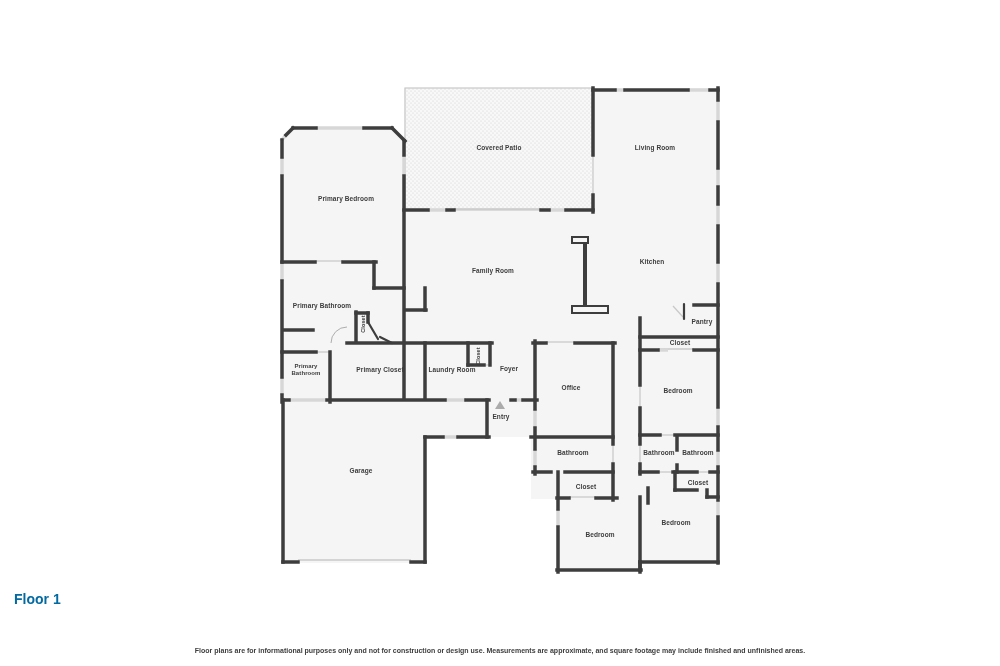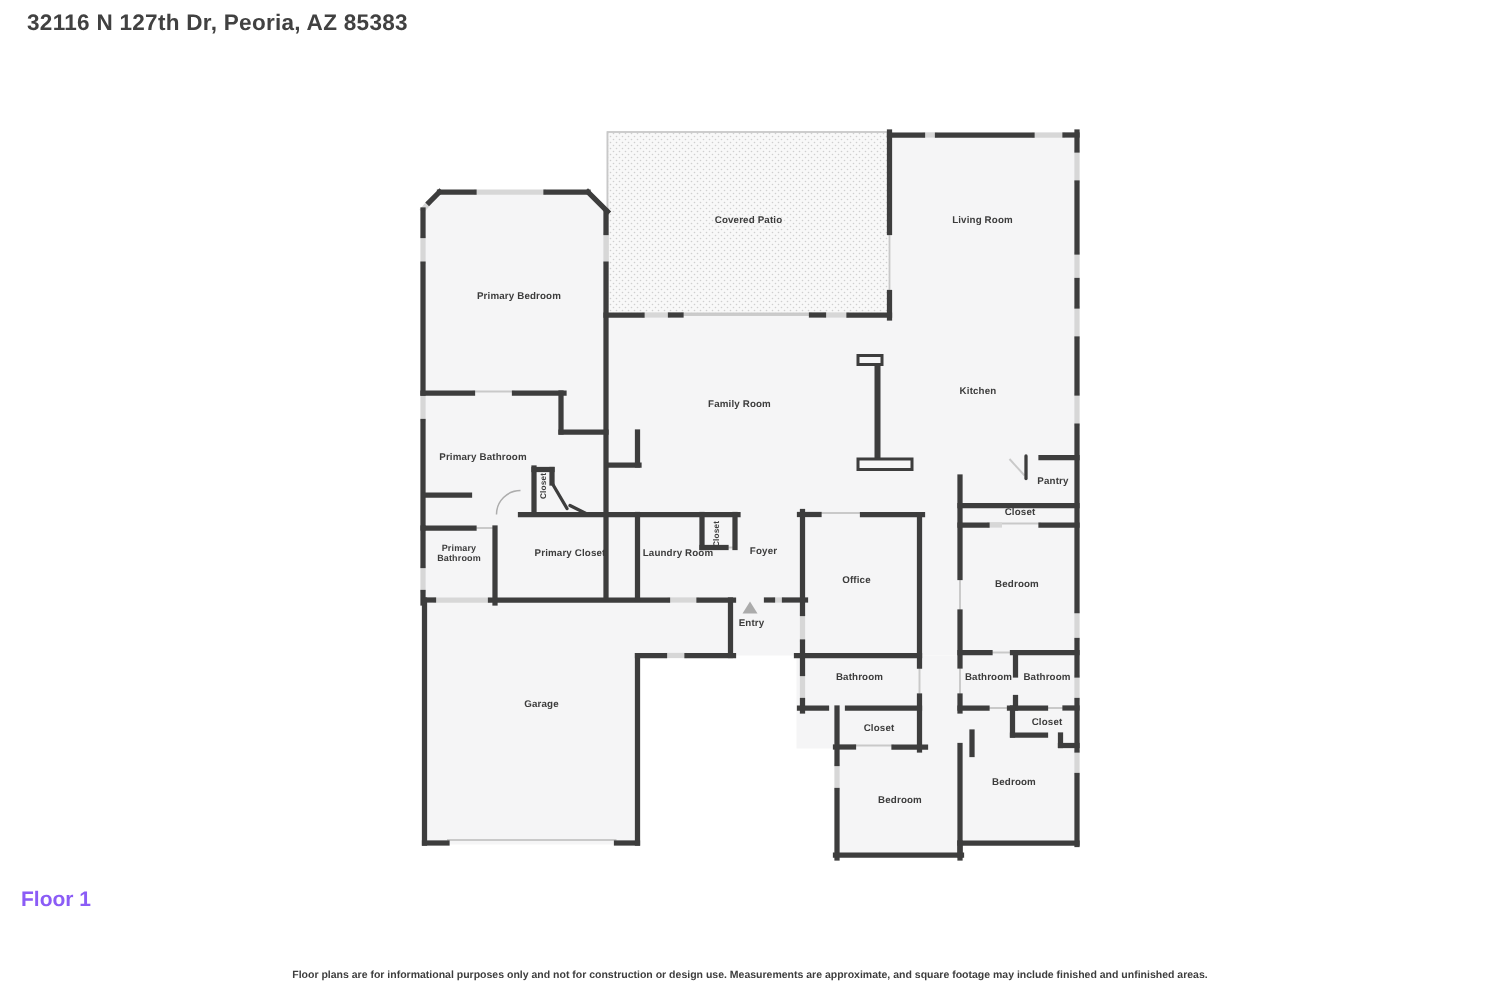--- a/index.html
+++ b/index.html
@@ -1,37 +1,36 @@
 <!DOCTYPE html>
 <html><head>
 <meta charset="utf-8">
 <style>
   html,body{margin:0;padding:0;background:#ffffff;}
   body{font-family:"Liberation Sans", sans-serif;}
   .stage{position:relative;width:1000px;height:666px;background:#ffffff;overflow:hidden;}
   .addr-title{position:absolute;left:18px;top:7px;font-size:15px;font-weight:700;color:#414141;letter-spacing:.2px;}
-  .floor-label{position:absolute;left:14px;top:591px;font-size:14px;font-weight:700;color:#8b5cf6;}
+  .floor-label{position:absolute;left:14px;top:591px;font-size:14px;font-weight:700;color:#0369a1;}
   .disclaimer{position:absolute;left:0;top:647px;width:100%;text-align:center;font-size:7px;font-weight:600;color:#3d3d3d;}
   .plan{position:absolute;left:0;top:0;width:1000px;height:666px;}
   .room-label{position:absolute;transform:translate(-50%,-50%);font-size:6.5px;font-weight:600;color:#3c3c3c;white-space:nowrap;letter-spacing:.1px;}
   .room-label.v{transform:translate(-50%,-50%) rotate(-90deg);font-size:5.5px;}
   .room-label.wrap{white-space:normal;width:46px;text-align:center;line-height:1.15;font-size:6px;}
   svg .wall{stroke:#3d3d3d;stroke-width:3.5;stroke-linecap:square;fill:none;}
   svg .win{stroke:#d7d7d7;stroke-width:3.5;stroke-linecap:butt;fill:none;}
   svg .thin{stroke:#c9c9c9;stroke-width:1.3;stroke-linecap:butt;fill:none;}
   svg .leaf{stroke:#3d3d3d;stroke-width:2.2;stroke-linecap:round;fill:none;}
   svg .arc{stroke:#adadad;stroke-width:1;fill:none;}
   svg .floorfill{fill:#f5f5f6;stroke:none;}
 </style>
 </head>
 <body>
 
 <div class="stage">
 
-  <div class="addr-title">32116 N 127th Dr, Peoria, AZ 85383</div>
 
   <svg class="plan" viewBox="0 0 1000 666" xmlns="http://www.w3.org/2000/svg">
     <defs>
       <pattern id="dots" width="4" height="4" patternUnits="userSpaceOnUse">
         <rect width="4" height="4" fill="#f8f8f8"></rect>
         <circle cx="1" cy="1" r="0.55" fill="#cfcfcf"></circle>
         <circle cx="3" cy="3" r="0.55" fill="#cfcfcf"></circle>
       </pattern>
     </defs>
 

